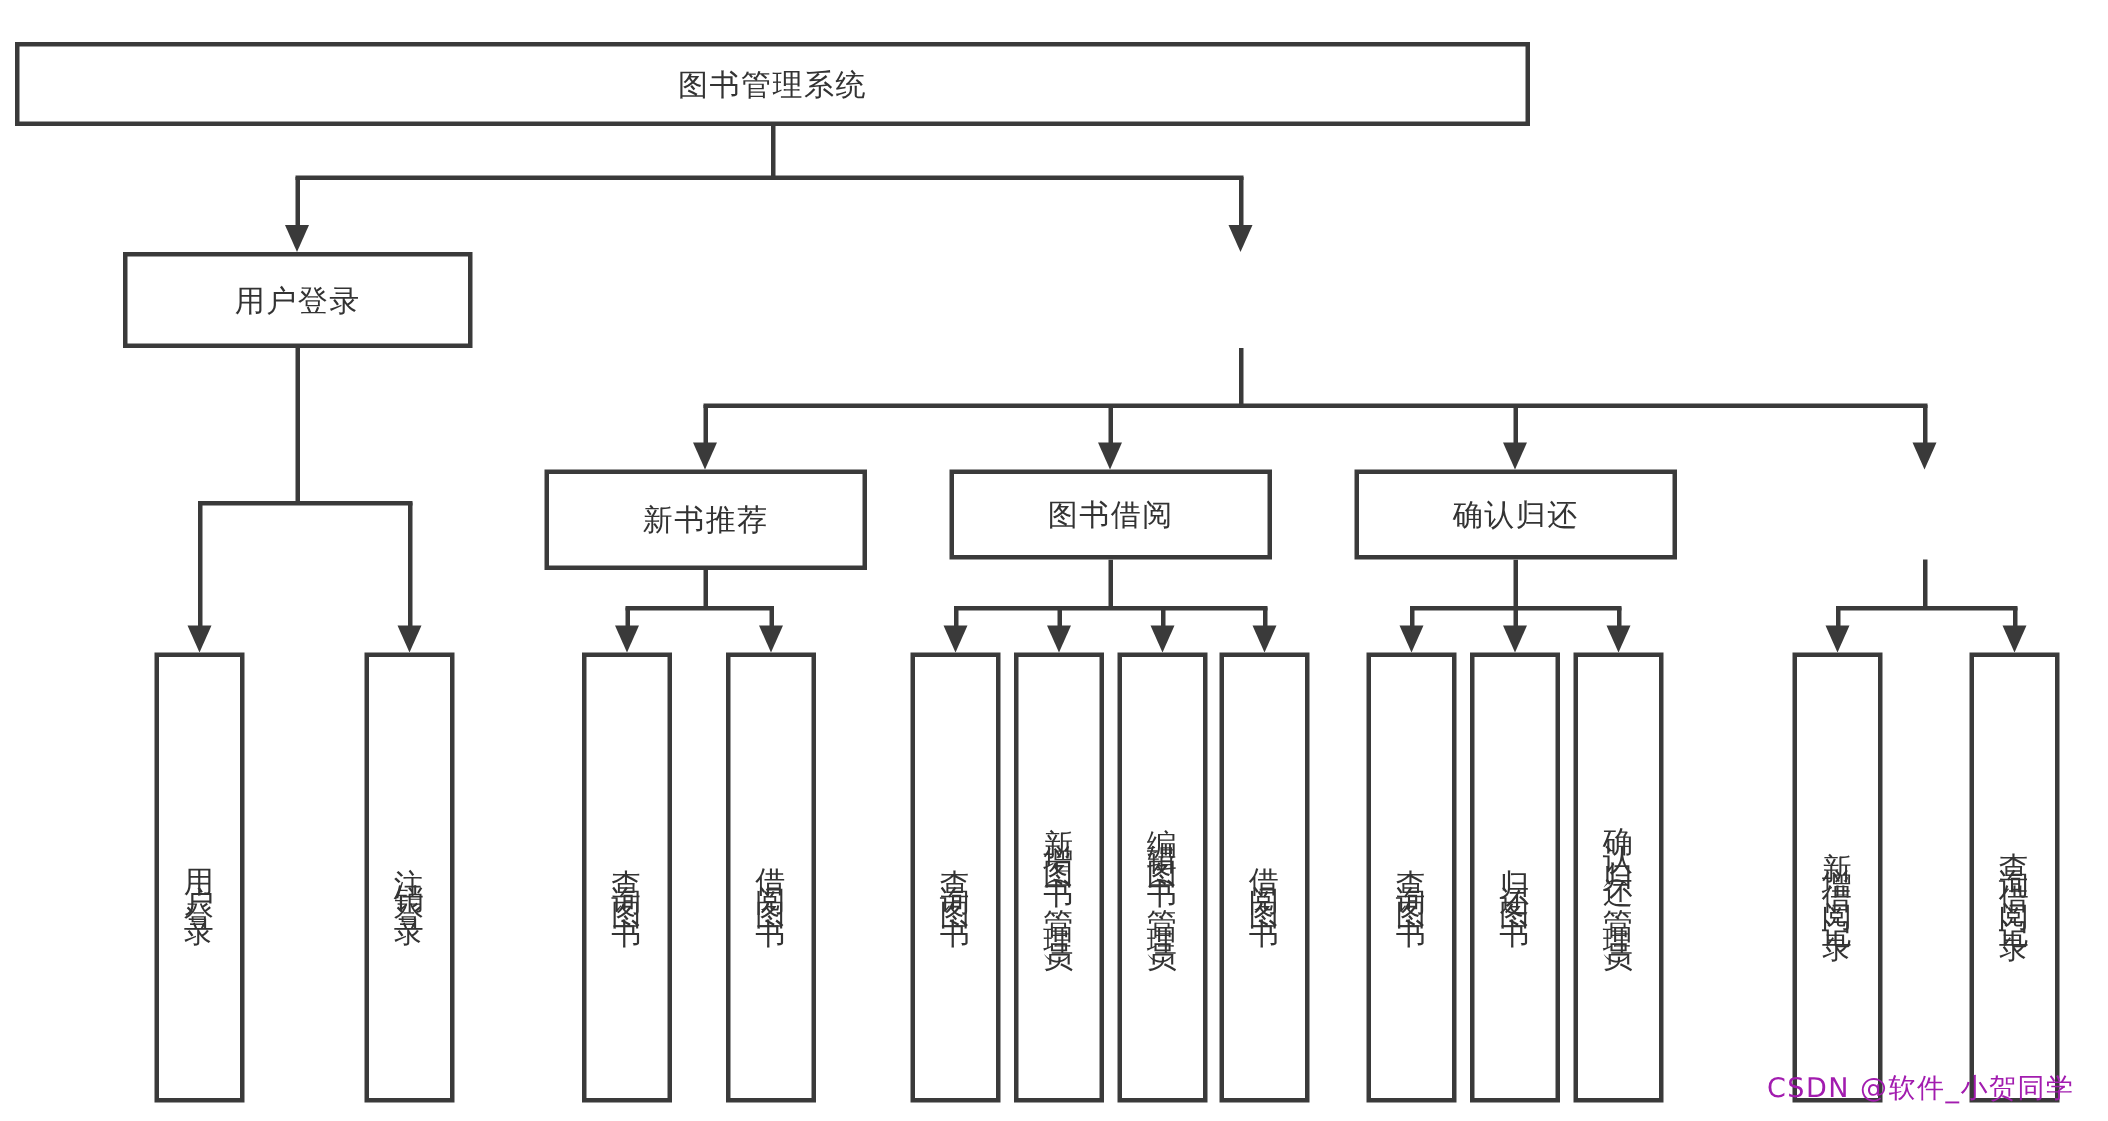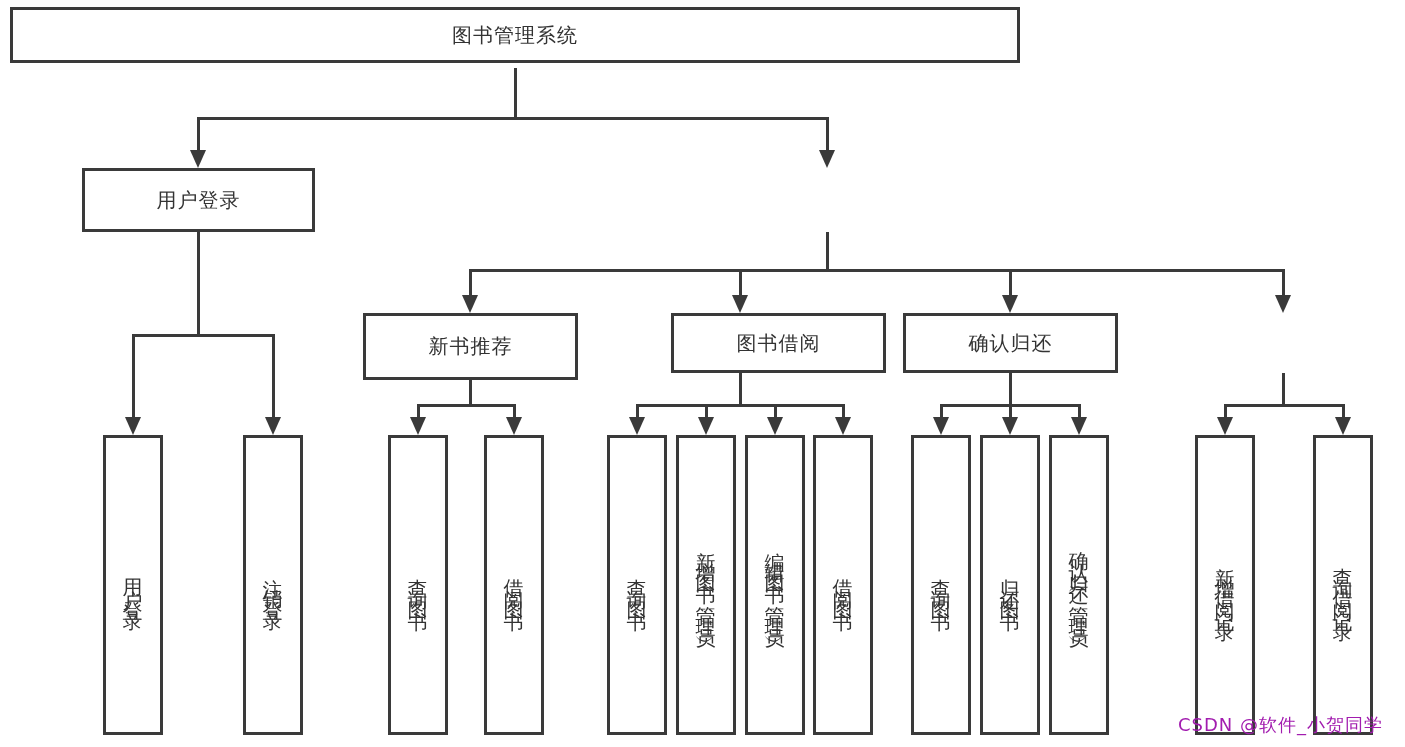--- a/index.html
+++ b/index.html
@@ -17,21 +17,21 @@
     box-sizing: border-box;
     background: #ffffff;
     border: 3px solid #3a3a3a;
     display: flex;
     align-items: center;
     justify-content: center;
     color: #333333;
     z-index: 2;
   }
   .hnode { font-size: 20px; letter-spacing: 1px; }
-  .root  { left: 10px; top: 7px; width: 1010px; height: 56px; }
+  .root  { left: 10px; top: 28px; width: 1010px; height: 56px; }
   .leaf  { top: 435px; width: 60px; height: 300px; }
   .vtext {
     writing-mode: vertical-rl;
     font-size: 20px;
     letter-spacing: 11px;
     color: #333333;
     line-height: 1;
     white-space: nowrap;
   }
   .line-v { position: absolute; width: 3px; background: #3a3a3a; }
@@ -119,21 +119,21 @@
     <span>图书管理系统</span>
   </div>
 
   <div class="box hnode" style="left:82px; top:168px; width:233px; height:64px;">
     <span>用户登录</span>
   </div>
 
   <div class="box hnode" style="left:363px; top:313px; width:215px; height:67px;">
     <span>新书推荐</span>
   </div>
-  <div class="box hnode" style="left:671px; top:313px; width:215px; height:60px;">
+  <div class="box hnode" style="left:633px; top:313px; width:215px; height:60px;">
     <span>图书借阅</span>
   </div>
   <div class="box hnode" style="left:903px; top:313px; width:215px; height:60px;">
     <span>确认归还</span>
   </div>
 
   <div class="box leaf" style="left:103px;">
     <span class="vtext">用户登录</span>
   </div>
   <div class="box leaf" style="left:243px;">

